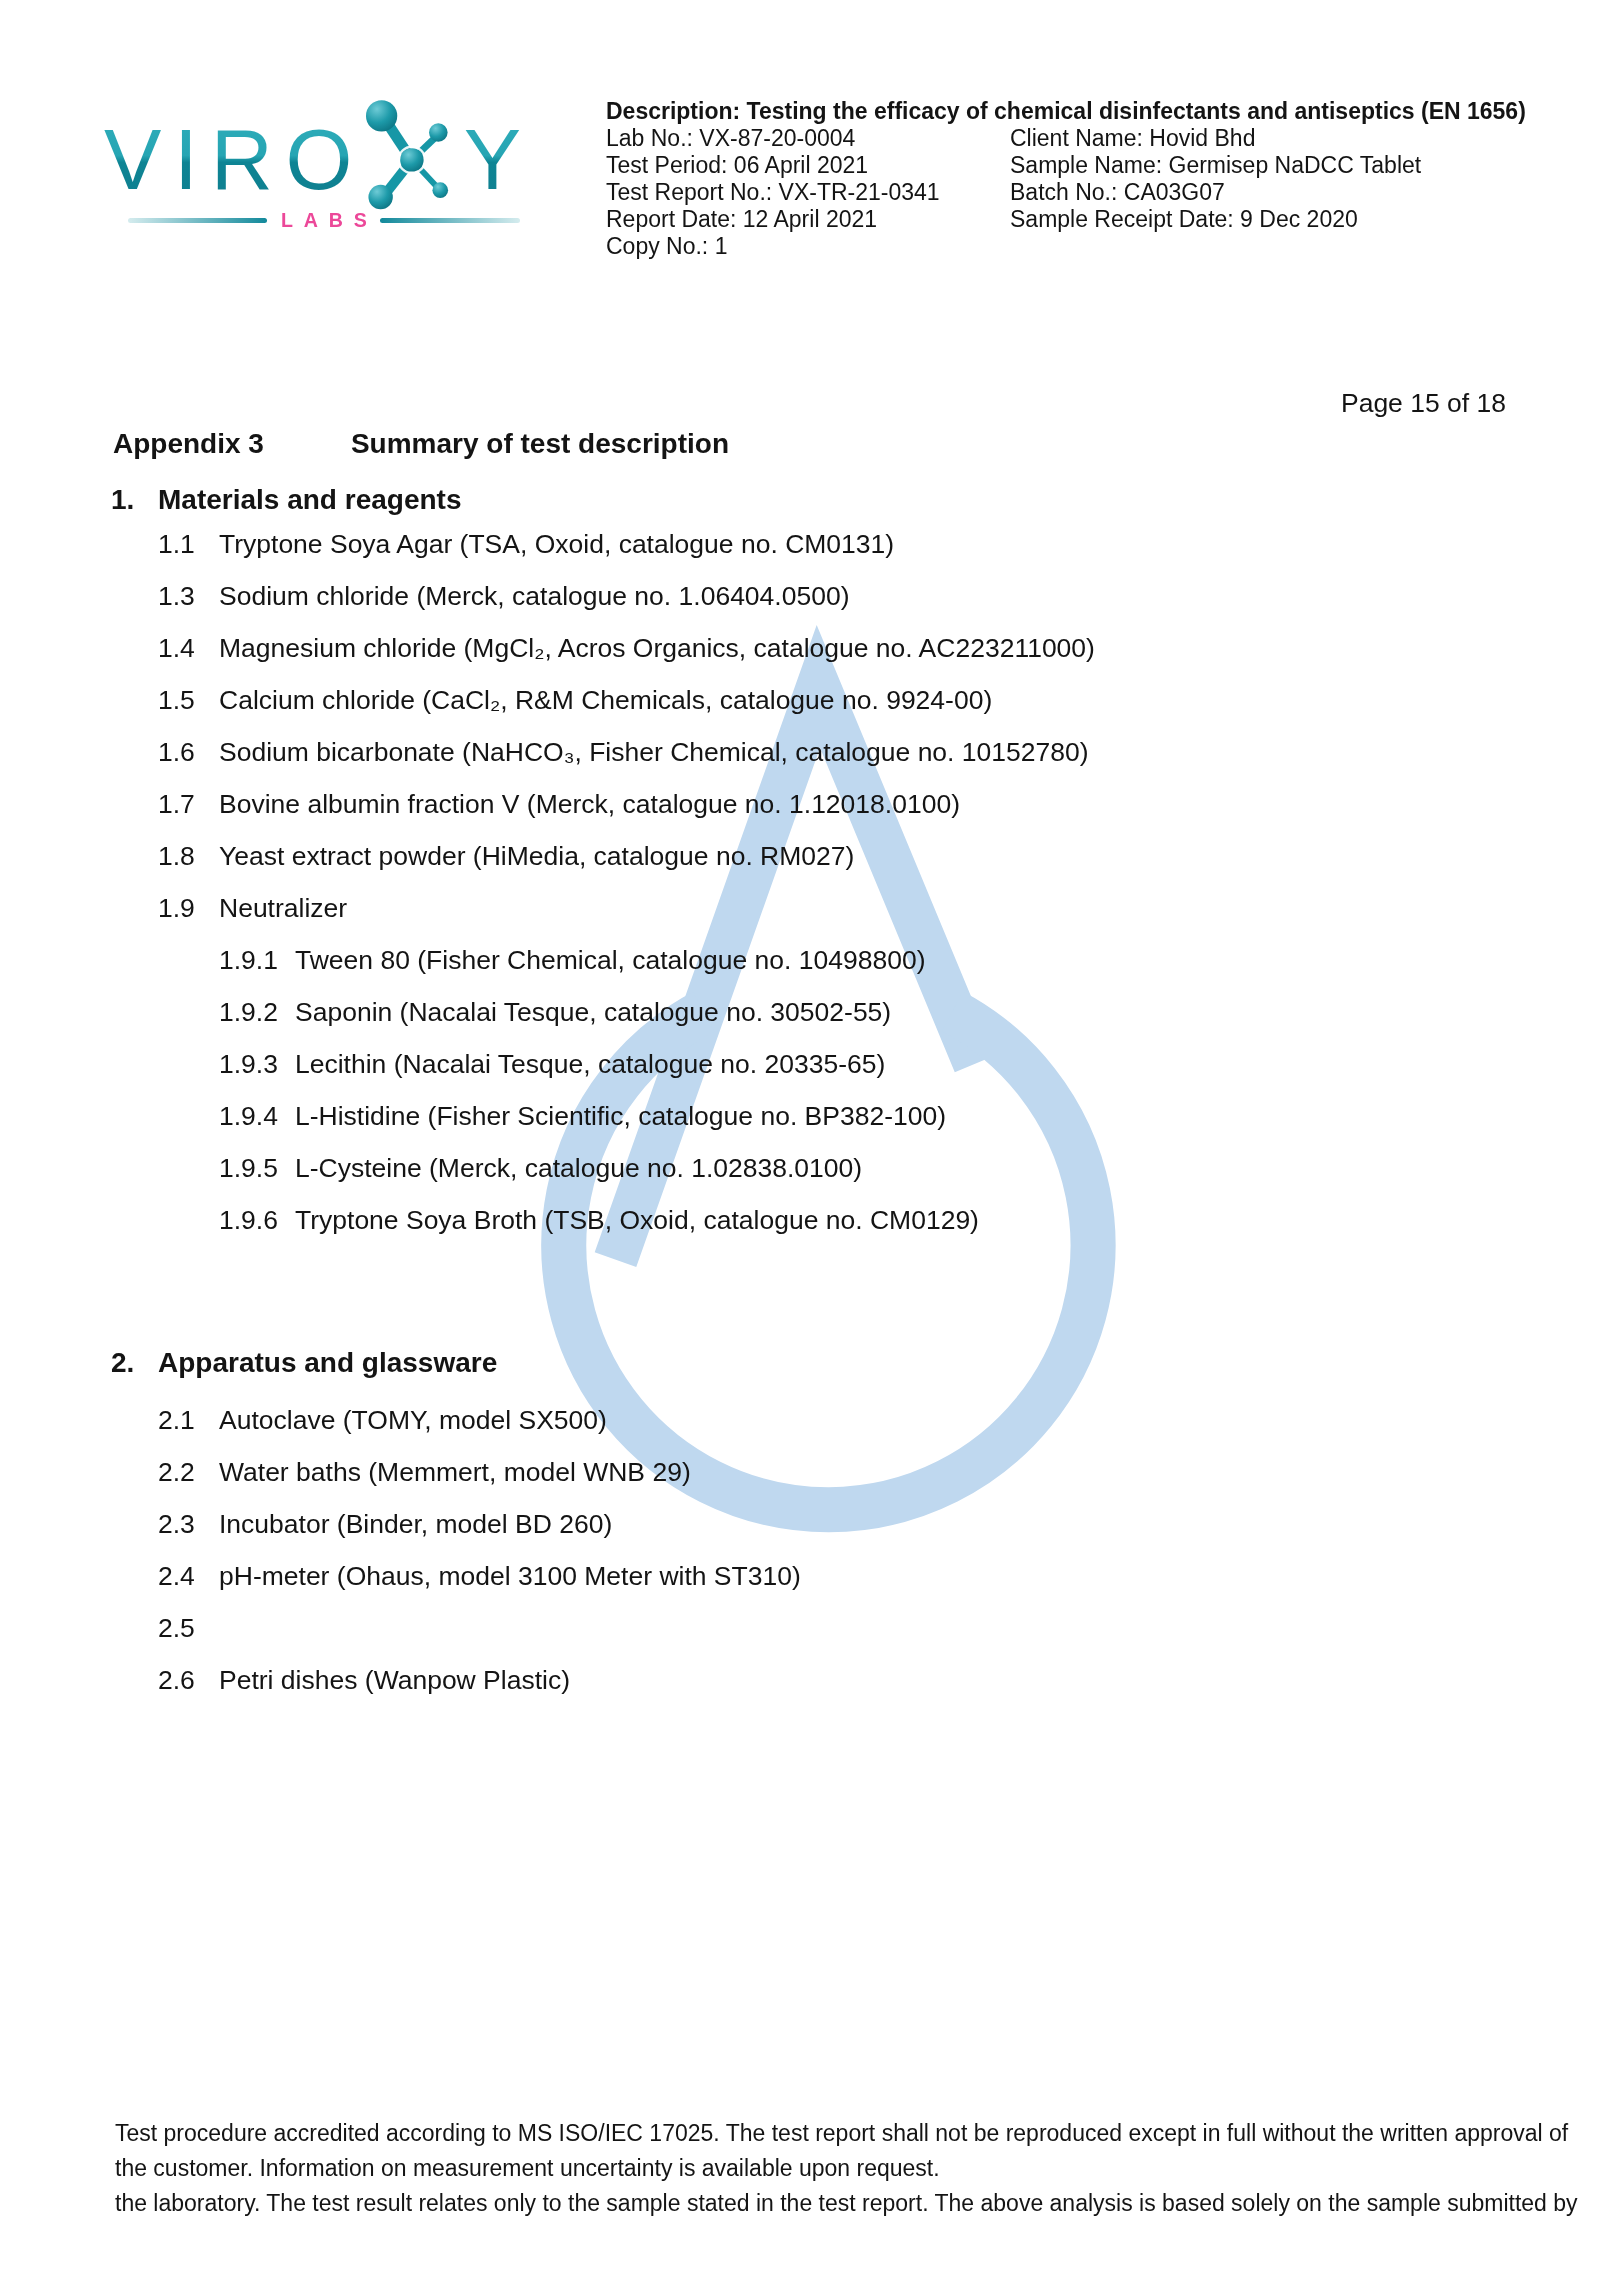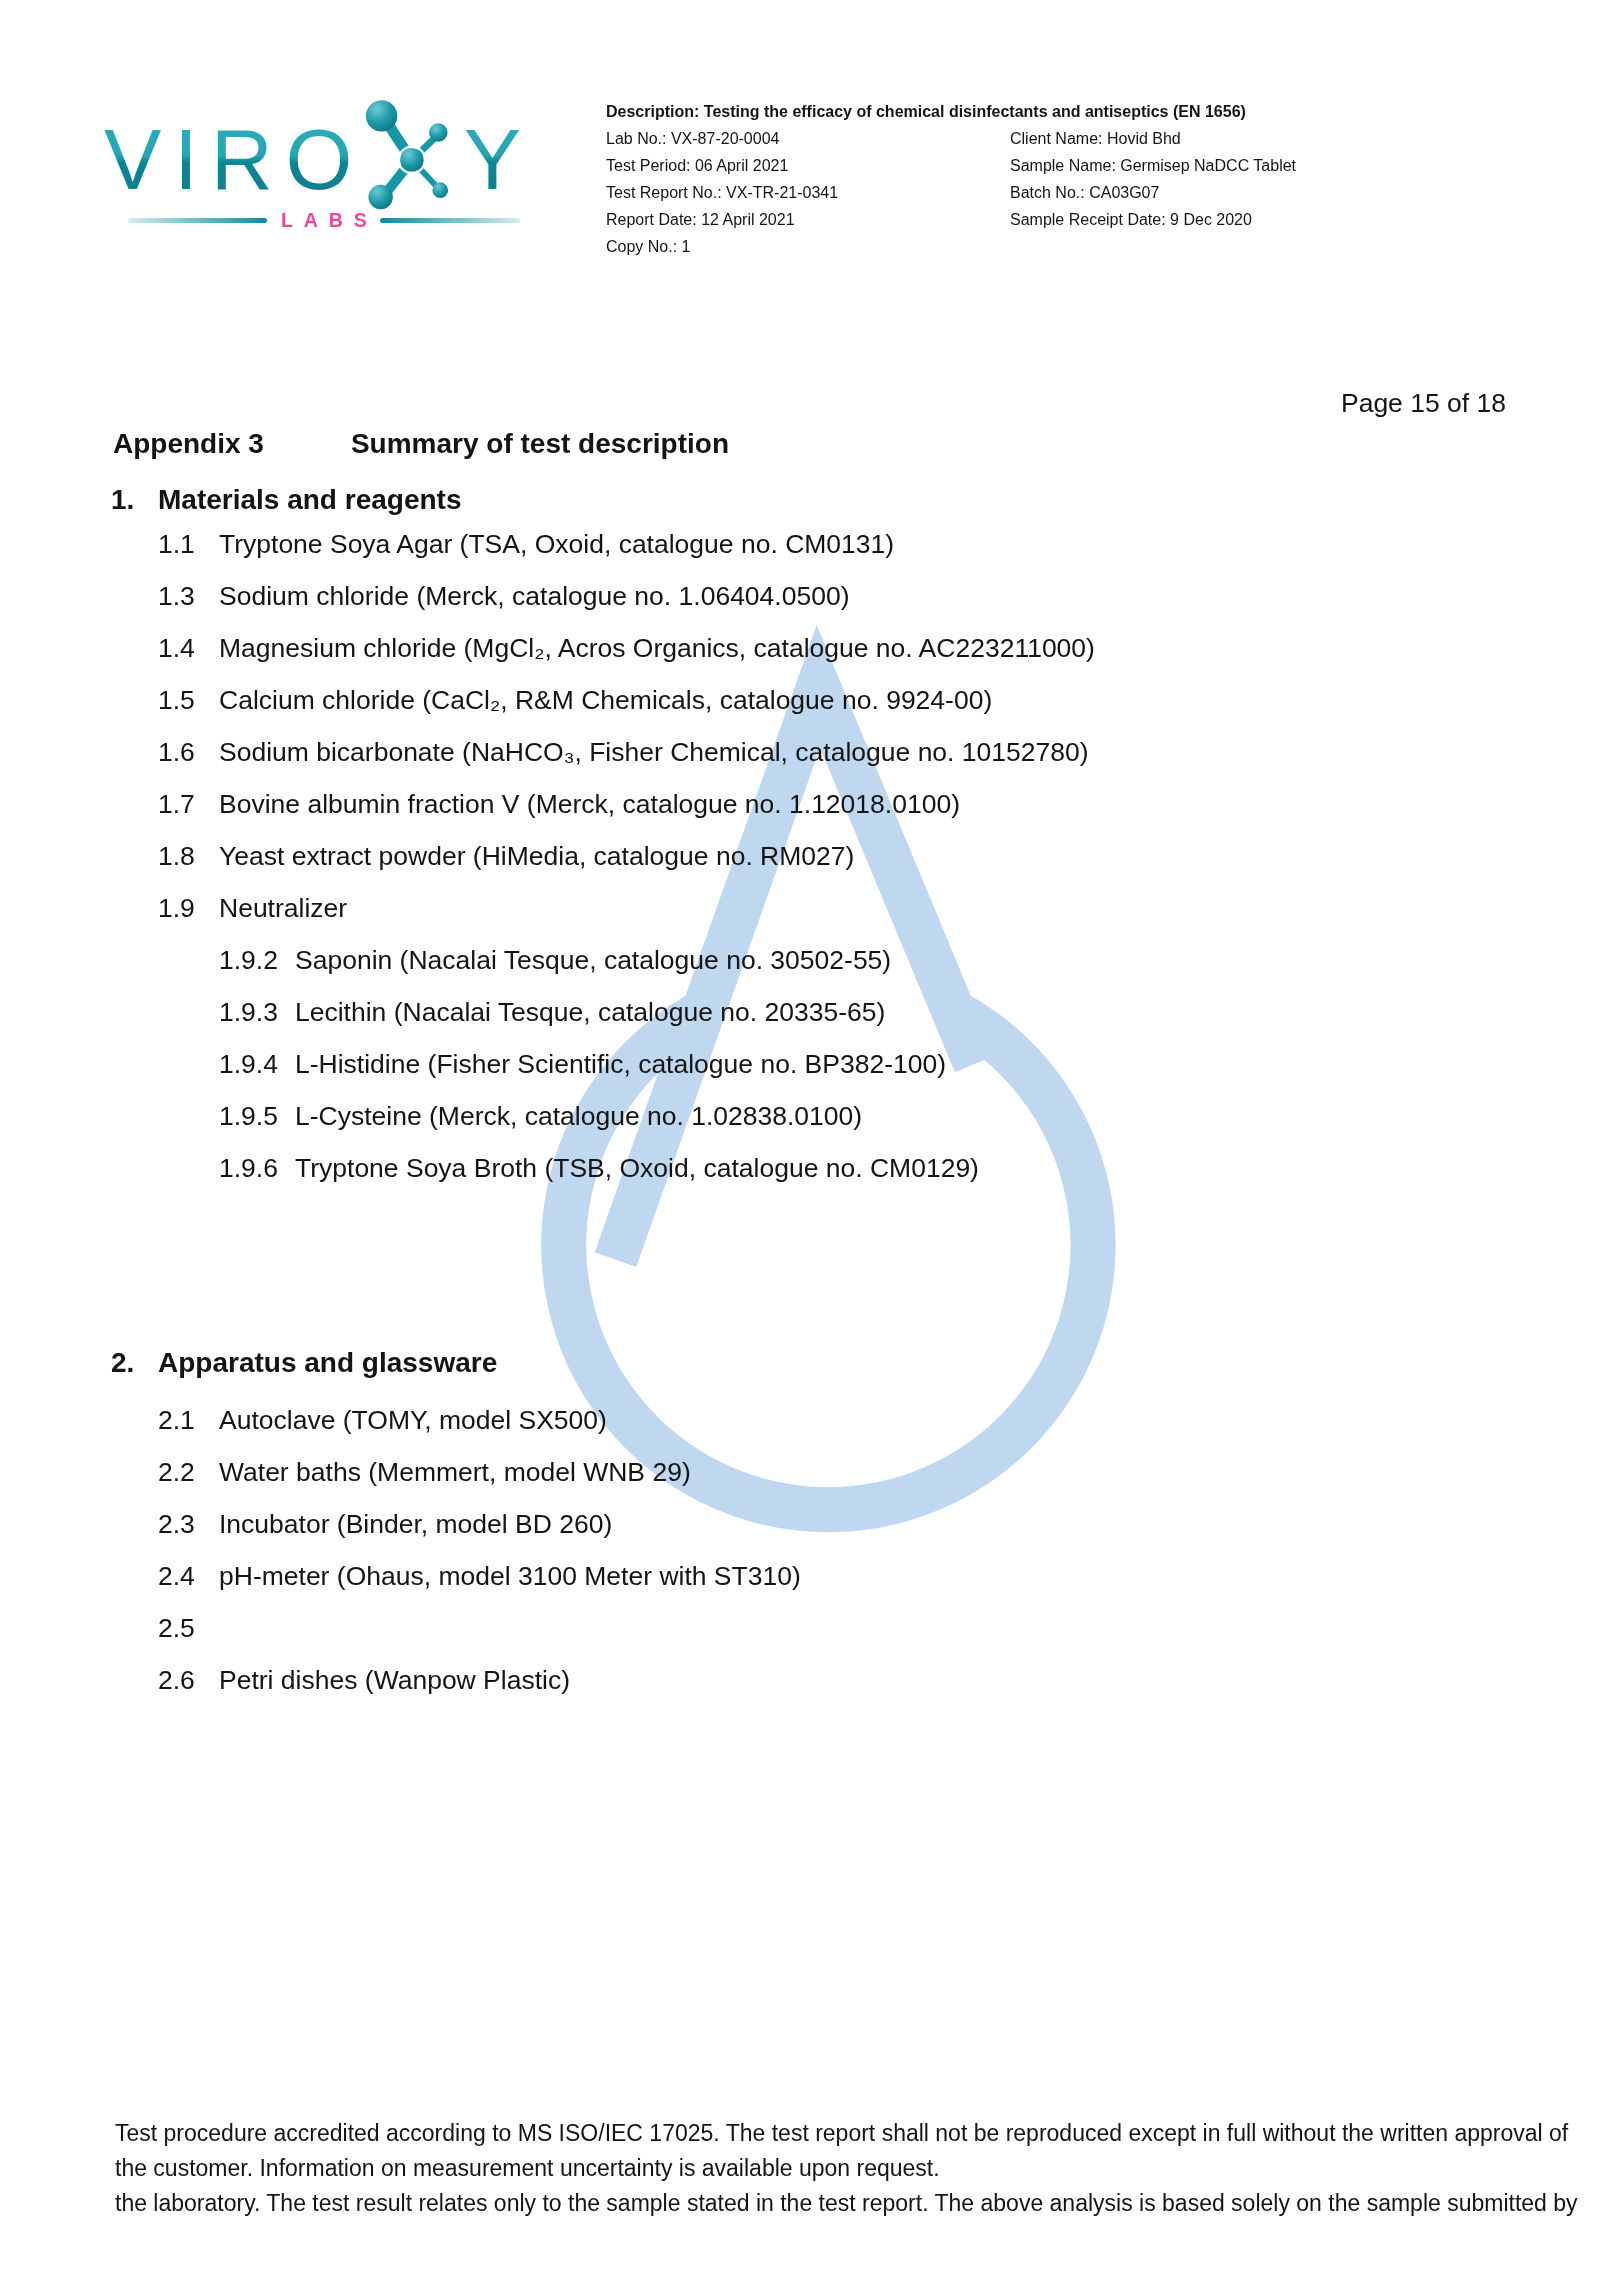--- a/index.html
+++ b/index.html
@@ -19,21 +19,21 @@
     -webkit-background-clip:text;background-clip:text;
     -webkit-text-fill-color:transparent;color:transparent;
   }
   .mol{margin-bottom:-9.8px;}
   .labs-row{display:flex;align-items:center;margin-top:6.9px;margin-left:23.5px;width:392px;}
   .labs-line{height:4.9px;flex:1;border-radius:2.9px;}
   .labs-line.left{background:linear-gradient(90deg,rgba(23,150,163,0.18),#12899b);}
   .labs-line.right{background:linear-gradient(90deg,#12899b,rgba(23,150,163,0.18));}
   .labs-text{font-size:19.6px;font-weight:bold;letter-spacing:10.8px;color:#ec4899;margin:0 2px 0 13.7px;text-align:center;}
   
-  .header-text{left:606px;top:98px;width:980px;font-size:16px;line-height:27px;}
+  .header-text{left:606px;top:98px;width:980px;font-size:23px;line-height:27px;}
   .hdr-desc{font-weight:bold;white-space:nowrap;}
   .hdr-cols{display:flex;}
   .hdr-col-left{width:404px;flex:none;}
   .hdr-col-right{flex:1;}
   .hdr-line{white-space:nowrap;}
   
   .page-number{top:388px;right:115px;font-size:26.5px;}
   .appendix-row{left:113px;top:428px;font-size:28px;font-weight:bold;white-space:nowrap;}
   .appendix-title{margin-left:87px;}
   .sec-heading{font-size:28px;font-weight:bold;white-space:nowrap;display:flex;}
@@ -154,20 +154,24 @@
     </div>
   <div class="item">
       <span class="num">1.8</span>
       <span>Yeast extract powder (HiMedia, catalogue no. RM027)</span>
     </div>
   <div class="item">
       <span class="num">1.9</span>
       <span>Neutralizer</span>
     </div>
   <div class="item sub">
+      <span class="num">1.9.1</span>
+      <span>Tween 80 (Fisher Chemical, catalogue no. 10498800)</span>
+    </div>
+  <div class="item sub">
       <span class="num">1.9.2</span>
       <span>Saponin (Nacalai Tesque, catalogue no. 30502-55)</span>
     </div>
   <div class="item sub">
       <span class="num">1.9.3</span>
       <span>Lecithin (Nacalai Tesque, catalogue no. 20335-65)</span>
     </div>
   <div class="item sub">
       <span class="num">1.9.4</span>
       <span>L-Histidine (Fisher Scientific, catalogue no. BP382-100)</span>

